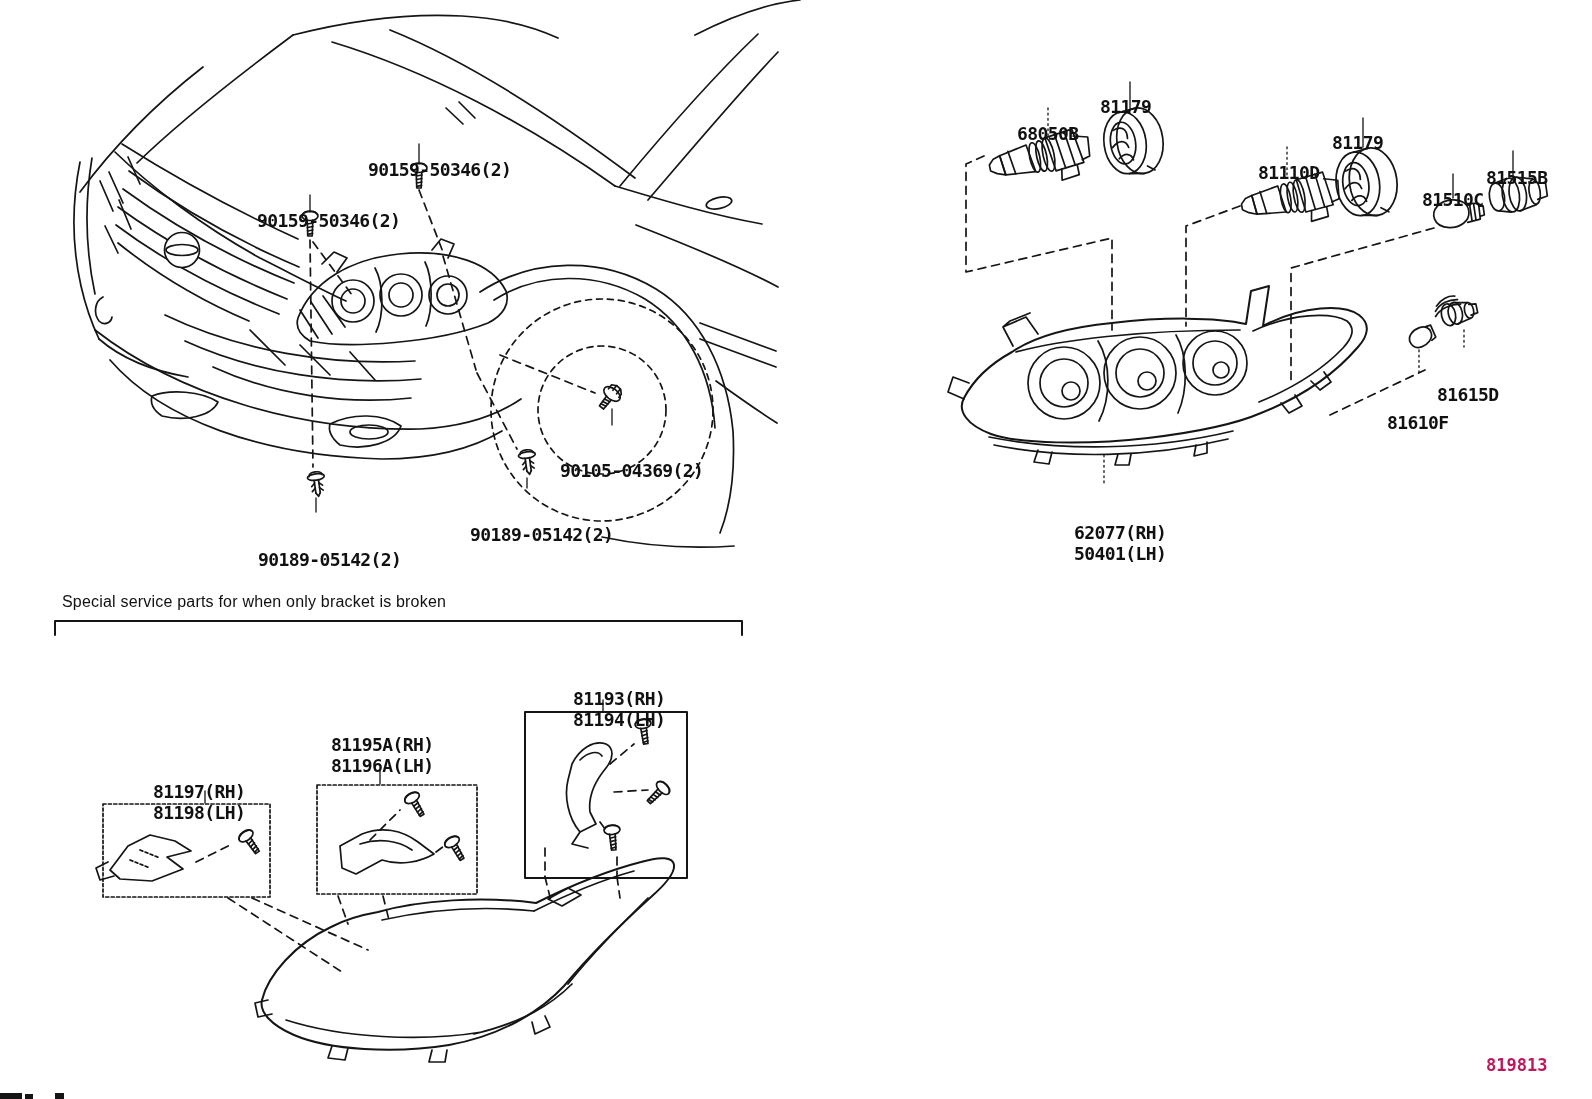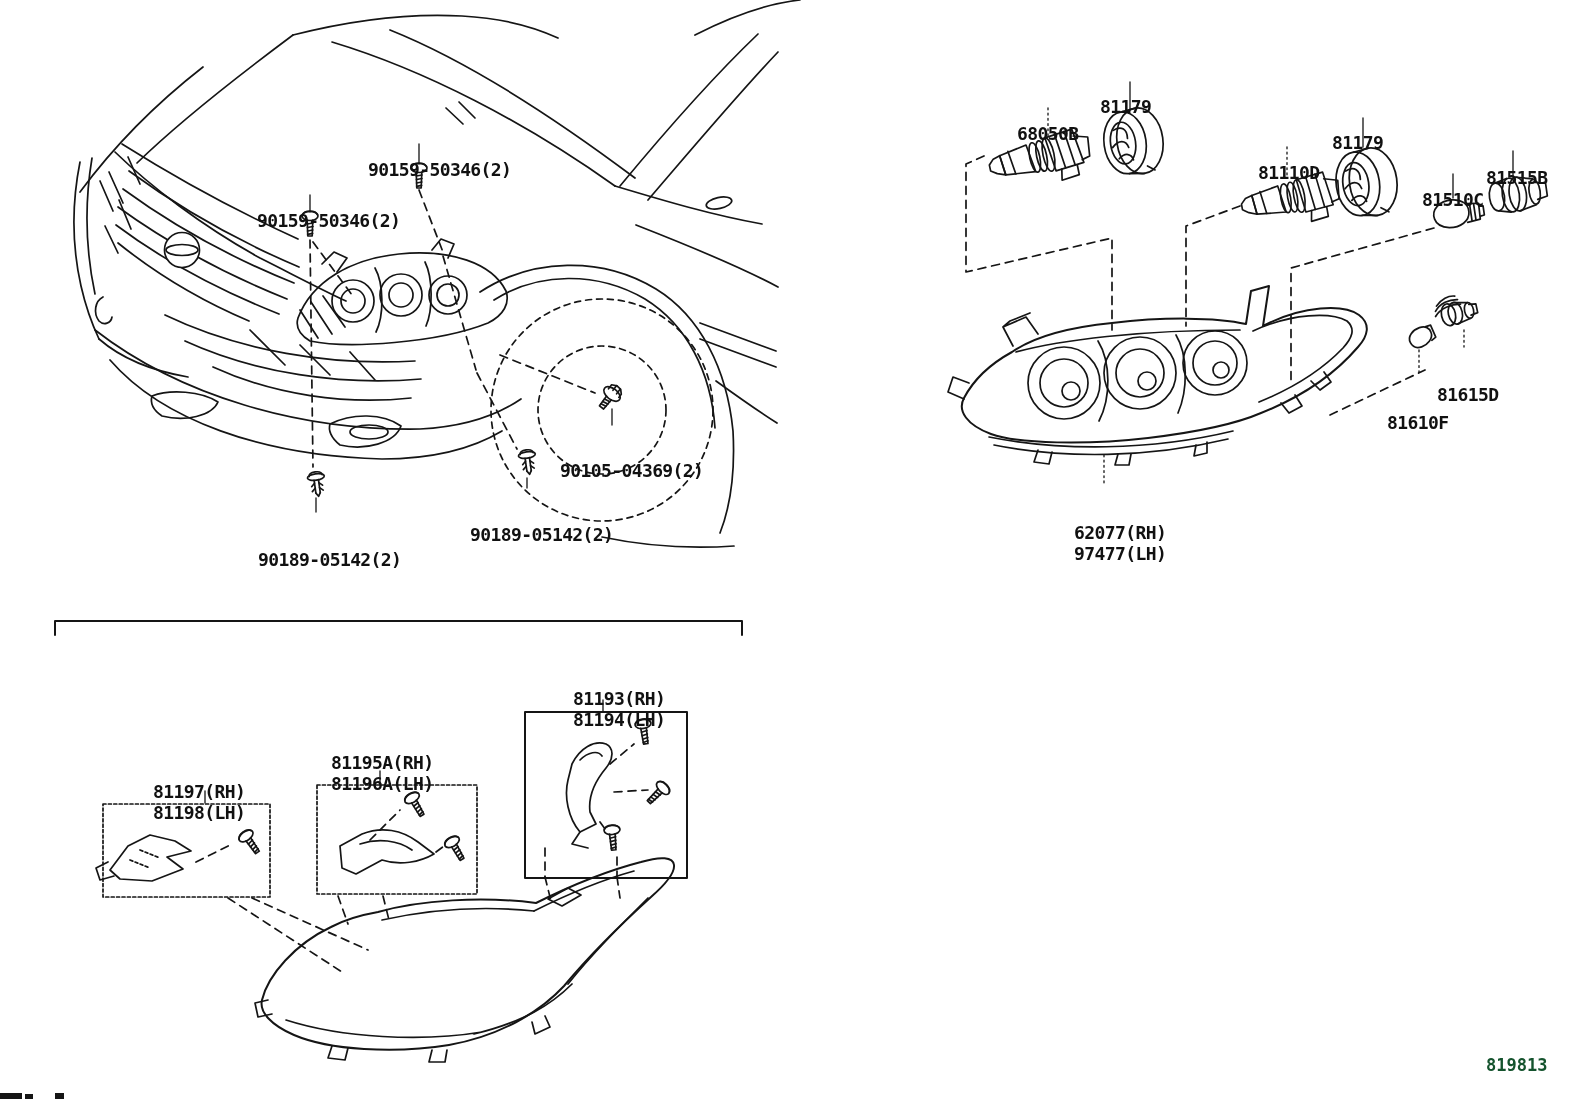--- a/index.html
+++ b/index.html
@@ -19,21 +19,21 @@
   .blackfill{fill:#151515;stroke:none;}
   .lbl{
     position:absolute;white-space:nowrap;color:#111;
     font:bold 18px/21px "DejaVu Sans Mono",monospace;letter-spacing:-0.6px;margin-top:36px;
   }
   .note{
     position:absolute;white-space:nowrap;color:#111;
     font:16px/19px "Liberation Sans",sans-serif;letter-spacing:0.2px;
   }
   .docnum{
-    position:absolute;white-space:nowrap;color:#14532d;
+    position:absolute;white-space:nowrap;color:#be185d;
     font:bold 17px/20px "DejaVu Sans Mono",monospace;
   }
 </style>
 </head>
 <body>
 
 <div class="canvas">
 
 <svg width="1592" height="1099" viewBox="0 0 1592 1099">
   <defs>
@@ -316,31 +316,32 @@
 <div class="lbl" style="left:1017px;top:87px">68050B</div>
 <div class="lbl" style="left:1258px;top:126px">81110D</div>
 <div class="lbl" style="left:1332px;top:96px">81179</div>
 <div class="lbl" style="left:1486px;top:131px">81515B</div>
 <div class="lbl" style="left:1422px;top:153px">81510C</div>
 <div class="lbl" style="left:1437px;top:348px">81615D</div>
 <div class="lbl" style="left:1387px;top:376px">81610F</div>
 
 <div class="lbl" style="left:1074px;top:486px">
   <div>62077(RH)</div>
-  <div>97477(LH)</div>
+  <div>50401(LH)</div>
 </div>
 
 <div class="lbl" style="left:573px;top:652px">
   <div>81193(RH)</div>
   <div>81194(LH)</div>
 </div>
-<div class="lbl" style="left:331px;top:716px">
+<div class="lbl" style="left:331px;top:698px">
   <div>81195A(RH)</div>
   <div>81196A(LH)</div>
 </div>
 <div class="lbl" style="left:153px;top:745px">
   <div>81197(RH)</div>
   <div>81198(LH)</div>
 </div>
 
+<div class="note" style="left:62px;top:592px">Special service parts for when only bracket is broken</div>
 <div class="docnum" style="left:1486px;top:1055px">819813</div>
 
 </div>
 
 </body></html>

